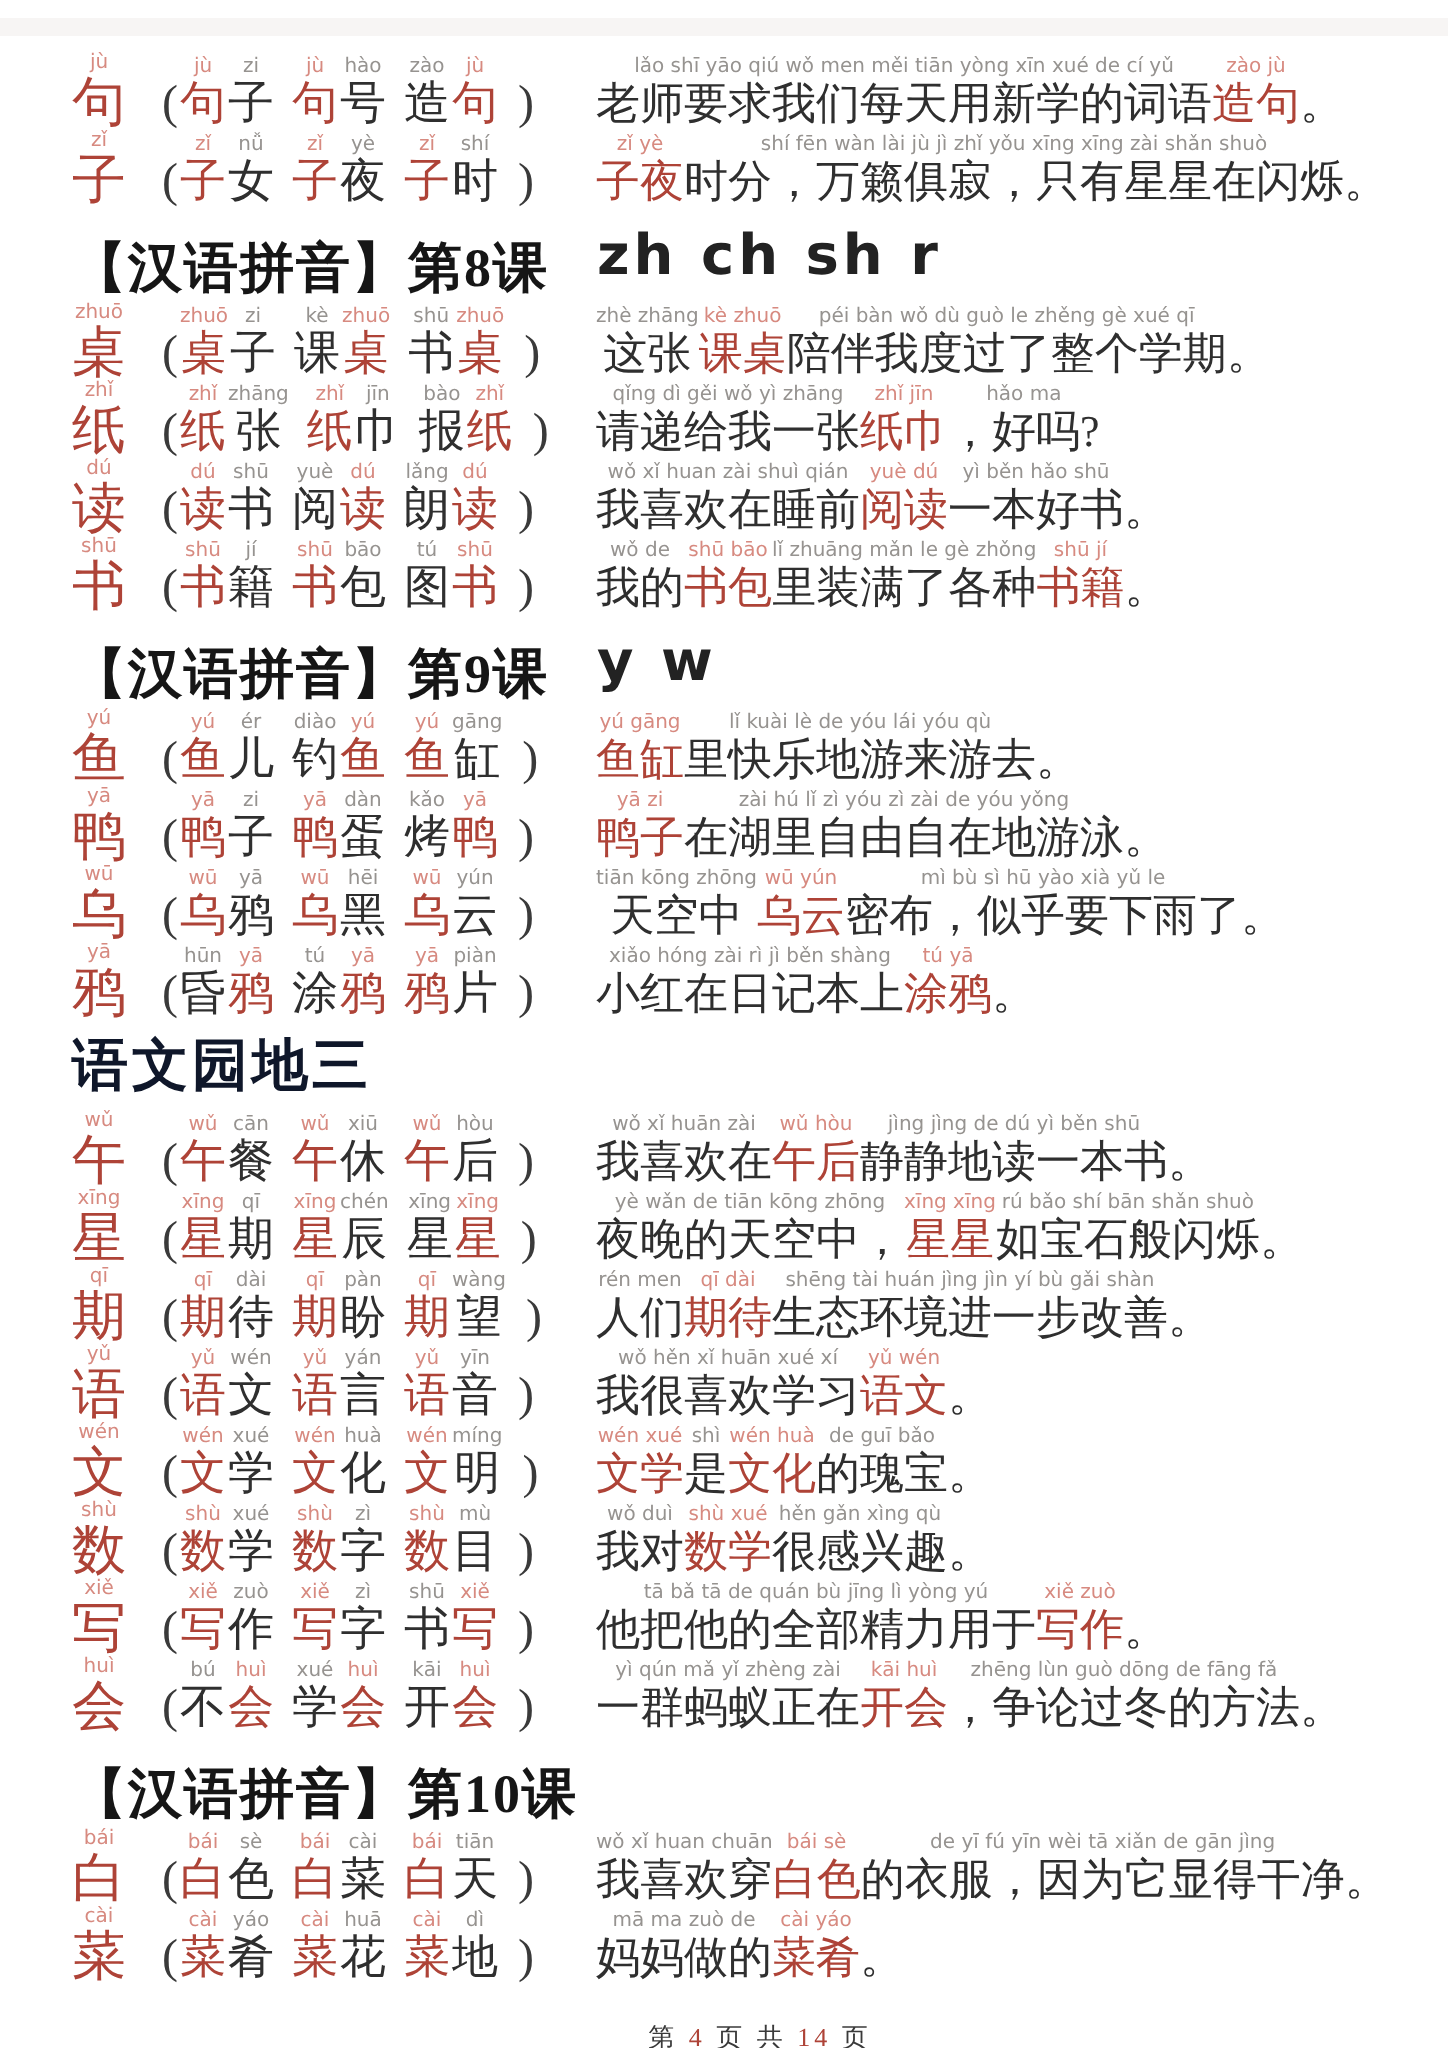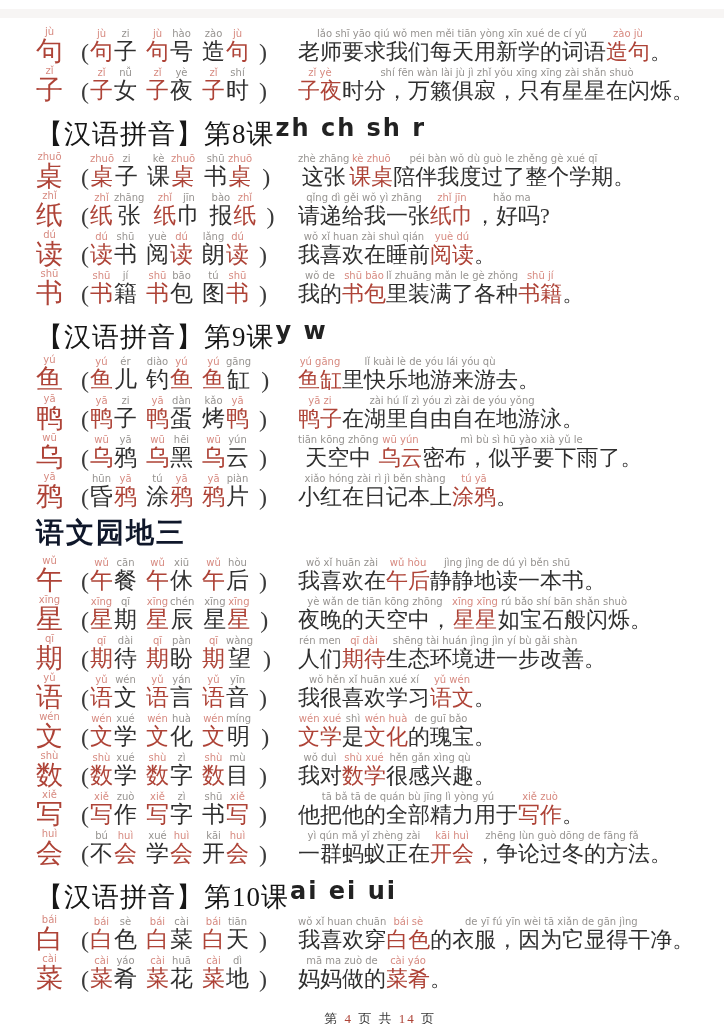--- a/index.html
+++ b/index.html
@@ -26,22 +26,22 @@
     color:var(--gray-pinyin,#969390);white-space:pre;letter-spacing:0;
   }
   .seg .b{font-size:22px;line-height:26px;color:var(--black-char,#2f2f2f);white-space:pre;}
   .head .seg .b{font-size:27px;line-height:28px;}
   .word .seg{margin-right:1px;}
   .word .seg .b{font-size:23px;line-height:26px;}
   .seg.red .p{color:var(--red-pinyin,#d78a80);}
   .seg.red .b{color:var(--red-char,#ae4337);}
   
   .section-header{height:47px;display:flex;align-items:center;color:#161616;}
-  .section-header .zh{font-size:27px;font-weight:400;letter-spacing:1px;margin-top:12px;}
-  .section-header .latin{font-family:"DejaVu Sans",sans-serif;font-size:24px;font-weight:600;margin-left:1px;letter-spacing:2px;color:#222;}
+  .section-header .zh{font-size:27px;font-weight:700;letter-spacing:1px;margin-top:12px;}
+  .section-header .latin{font-family:"DejaVu Sans",sans-serif;font-size:28px;font-weight:600;margin-left:24px;letter-spacing:2px;color:#222;}
   .subheader{height:45px;display:flex;align-items:center;font-size:28px;font-weight:700;color:#0f172a;letter-spacing:2px;}
   
   .footer{margin-top:18px;text-align:center;font-size:13px;color:#3a3a3a;letter-spacing:2px;}
   .footer .red{color:var(--red-char,#ae4337);}
 </style>
 </head>
 <body>
 
 <div class="page">
   <div class="scan-band"></div>
@@ -322,20 +322,24 @@
         <div class="sentence">
           <span class="seg">
             <span class="p">wǒ xǐ huan zài shuì qián</span>
             <span class="b">我喜欢在睡前</span>
           </span>
           <span class="seg red">
             <span class="p">yuè dú</span>
             <span class="b">阅读</span>
           </span>
           <span class="seg">
+            <span class="p">yì běn hǎo shū</span>
+            <span class="b">一本好书</span>
+          </span>
+          <span class="seg">
             <span class="p">&nbsp;</span>
             <span class="b">。</span>
           </span>
         </div>
       </div>
       <div class="row">
         <div class="head">
           <span class="seg red">
             <span class="p">shū</span>
             <span class="b">书</span>
@@ -1104,21 +1108,20 @@
             <span class="b">，争论过冬的方法</span>
           </span>
           <span class="seg">
             <span class="p">&nbsp;</span>
             <span class="b">。</span>
           </span>
         </div>
       </div>
       <div class="section-header">
         <span class="zh">【汉语拼音】第10课</span>
-        <span class="latin">ai ei ui</span>
       </div>
       <div class="row">
         <div class="head">
           <span class="seg red">
             <span class="p">bái</span>
             <span class="b">白</span>
           </span>
         </div>
         <div class="words">
           <span class="paren">(</span>

